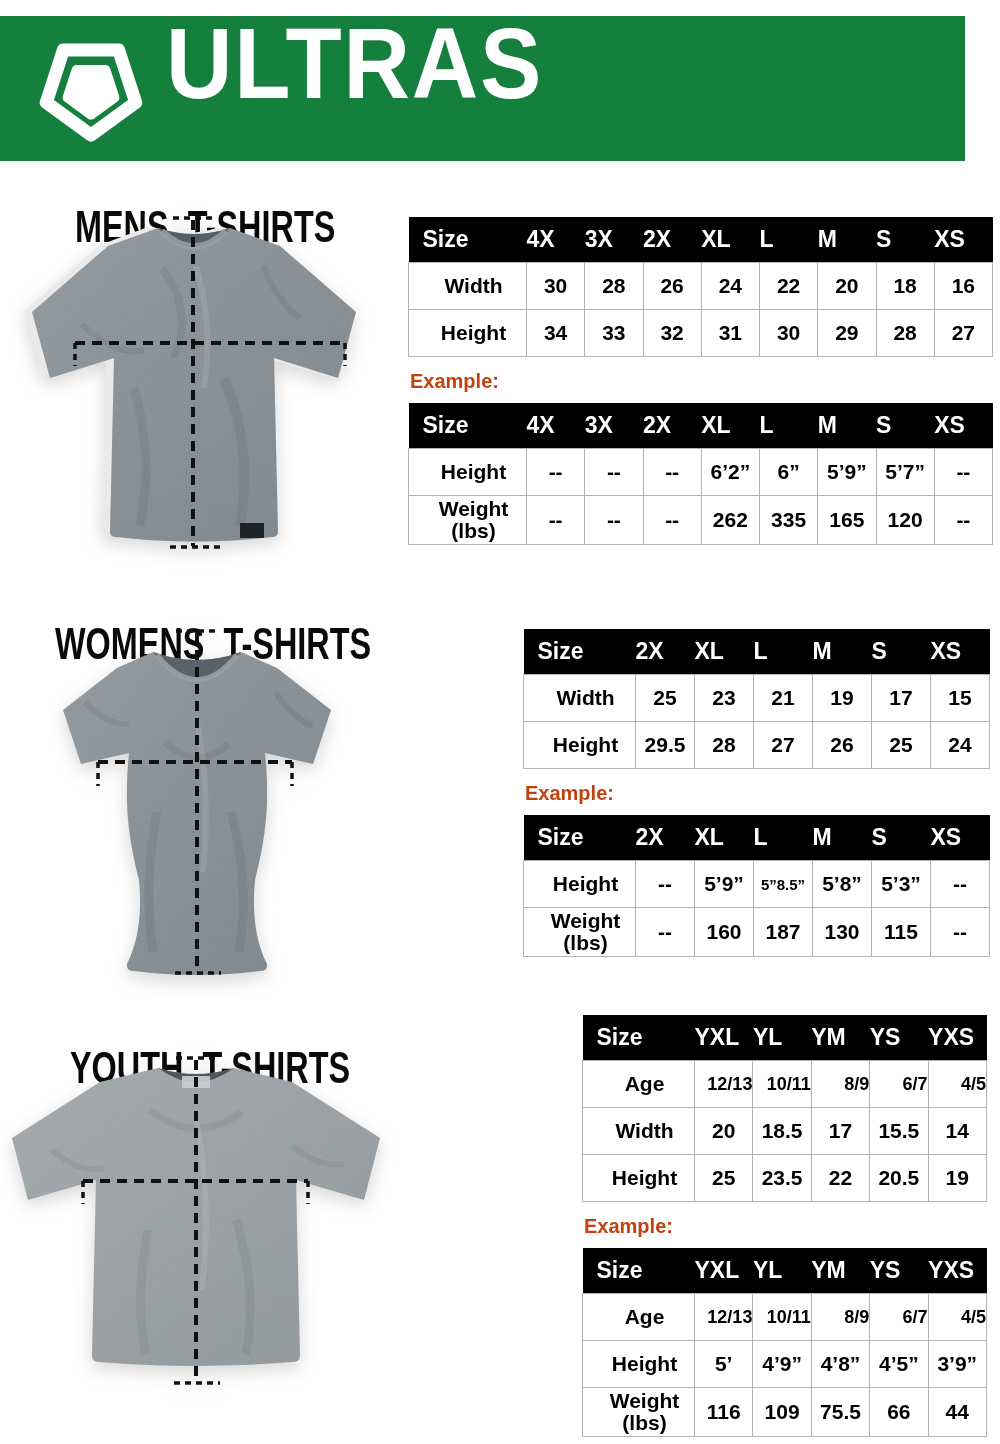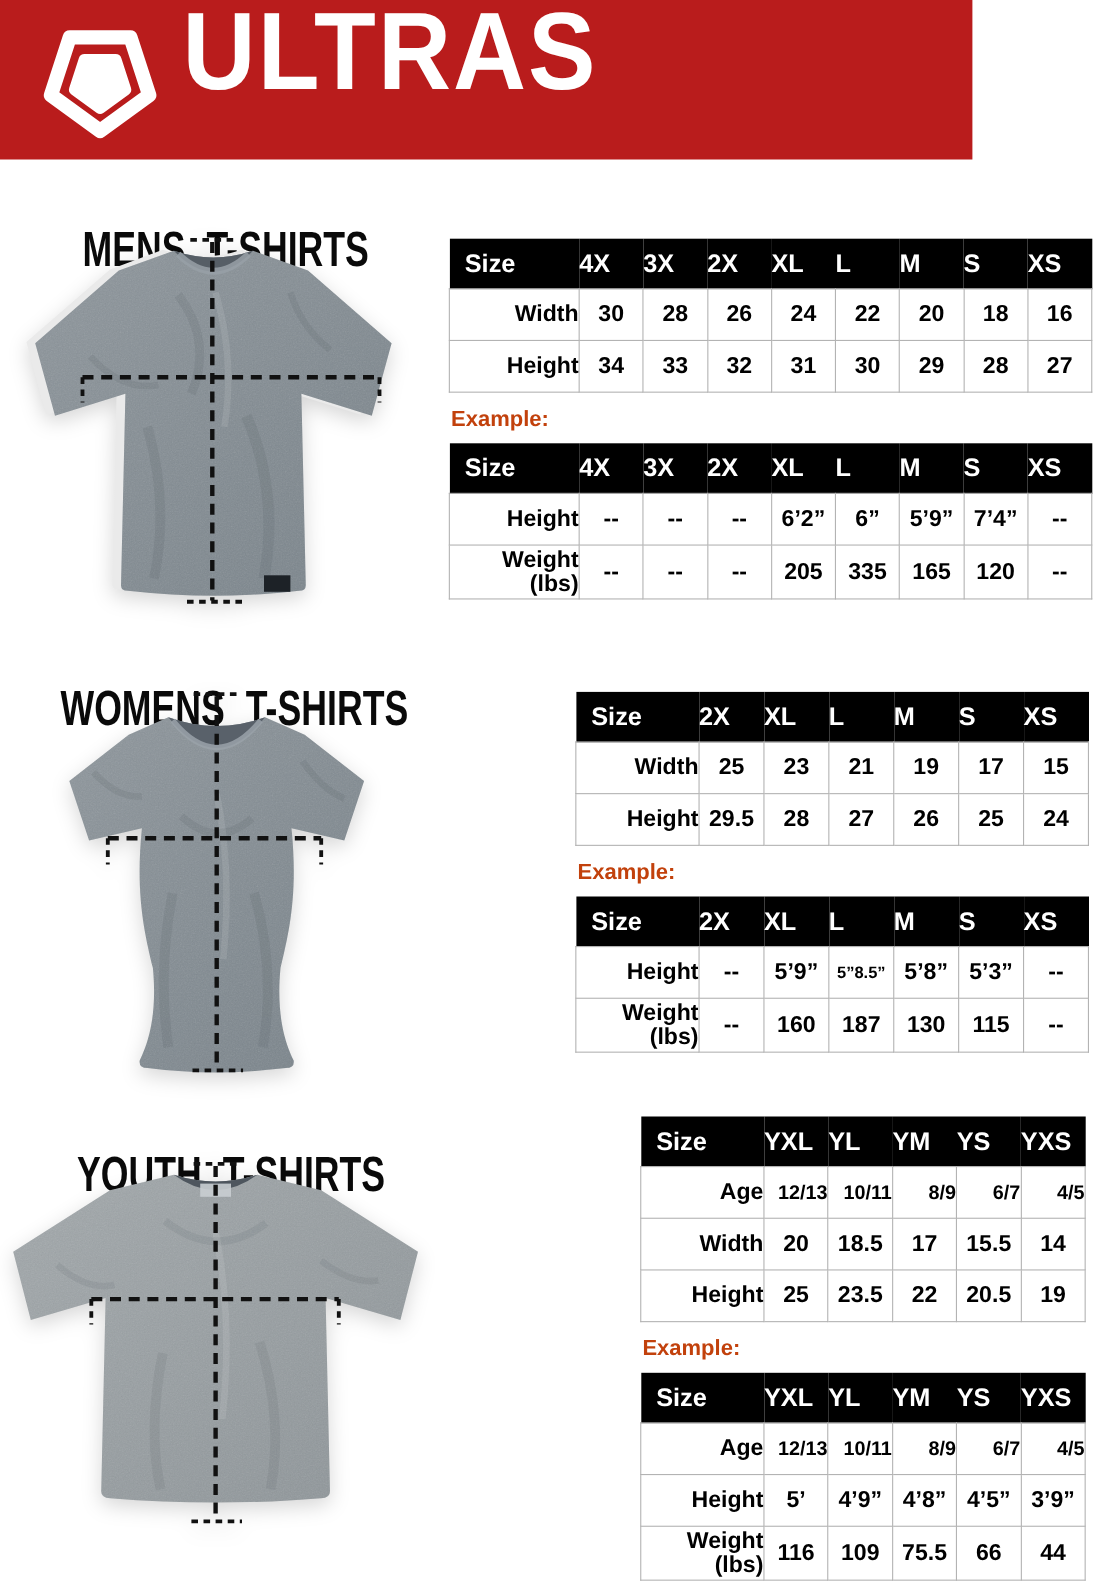--- a/index.html
+++ b/index.html
@@ -1,20 +1,20 @@
 <!DOCTYPE html>
 <html><head>
 <meta charset="utf-8">
 <style>
   html,body{margin:0;padding:0;background:#ffffff;}
   .page{position:relative;width:1000px;height:1444px;background:#fff;overflow:hidden;
         font-family:"Liberation Sans","DejaVu Sans",sans-serif;color:#000;}
 
   
-  .topbar{position:absolute;left:0;top:0;width:884px;height:145px;background:#b91c1c;}
+  .topbar{position:absolute;left:0;top:16px;width:965px;height:145px;background:#15803d;}
   .logo{position:absolute;left:30px;top:8px;}
   .brand{position:absolute;left:166px;top:-10px;font-size:100px;font-weight:700;color:#fff;
          letter-spacing:2px;transform:scaleX(.92);transform-origin:0 0;white-space:nowrap;line-height:1.15;}
   .domain{position:absolute;left:170px;top:98px;font-size:34px;font-weight:700;color:#fff;letter-spacing:1px;}
 
   
   .sec-title{position:absolute;font-size:45px;font-weight:700;word-spacing:14px;letter-spacing:0;
              transform:scaleX(.72);transform-origin:0 0;white-space:nowrap;color:#0a0a0a;line-height:.82;}
   #mens-title{left:75px;top:172px;}
   #womens-title{left:55px;top:589px;}
@@ -31,21 +31,21 @@
   #mens-tables{left:408px;top:217px;width:585px;}
   #womens-tables{left:523px;top:629px;width:467px;}
   #youth-tables{left:582px;top:1015px;width:405px;}
 
   .tbl table{border-collapse:collapse;table-layout:fixed;width:100%;padding-left:10px;}
   .tbl th{background:#000;color:#fff;font-weight:700;font-size:23px;height:45px;
           text-align:left;padding:0;border:none;}
   .tbl th.lab{text-align:left;padding-left:14px;}
   .tbl td{border:1.5px solid #b3b3b3;font-weight:700;font-size:21px;height:46px;
           text-align:center;padding:0;background:#fff;}
-  .tbl td.lab{text-align:right;padding-left:12px;white-space:pre-line;line-height:1.05;margin-top:28px;}
+  .tbl td.lab{text-align:center;padding-left:12px;white-space:pre-line;line-height:1.05;margin-top:28px;}
   .tbl td.twoline{font-size:21px;height:48px;}
   .tbl td.small{font-size:15px;}
   .tbl td.mid{font-size:18px;text-align:right;}
   .example{margin:13px 0 10px 2px;font-size:20px;font-weight:700;color:#c2410c;}
 </style>
 </head>
 <body>
 
 <div class="page">
 
@@ -187,30 +187,30 @@
           </thead>
           <tbody>
             <tr>
               <td class="lab">Height</td>
               <td class="val">--</td>
               <td class="val">--</td>
               <td class="val">--</td>
               <td class="val">6’2”</td>
               <td class="val">6”</td>
               <td class="val">5’9”</td>
-              <td class="val">7’4”</td>
+              <td class="val">5’7”</td>
               <td class="val">--</td>
             </tr>
             <tr>
               <td class="lab twoline">Weight
 (lbs)</td>
               <td class="val">--</td>
               <td class="val">--</td>
               <td class="val">--</td>
-              <td class="val">205</td>
+              <td class="val">262</td>
               <td class="val">335</td>
               <td class="val">165</td>
               <td class="val">120</td>
               <td class="val">--</td>
             </tr>
           </tbody>
         </table>
       </div>
   </div>
 

